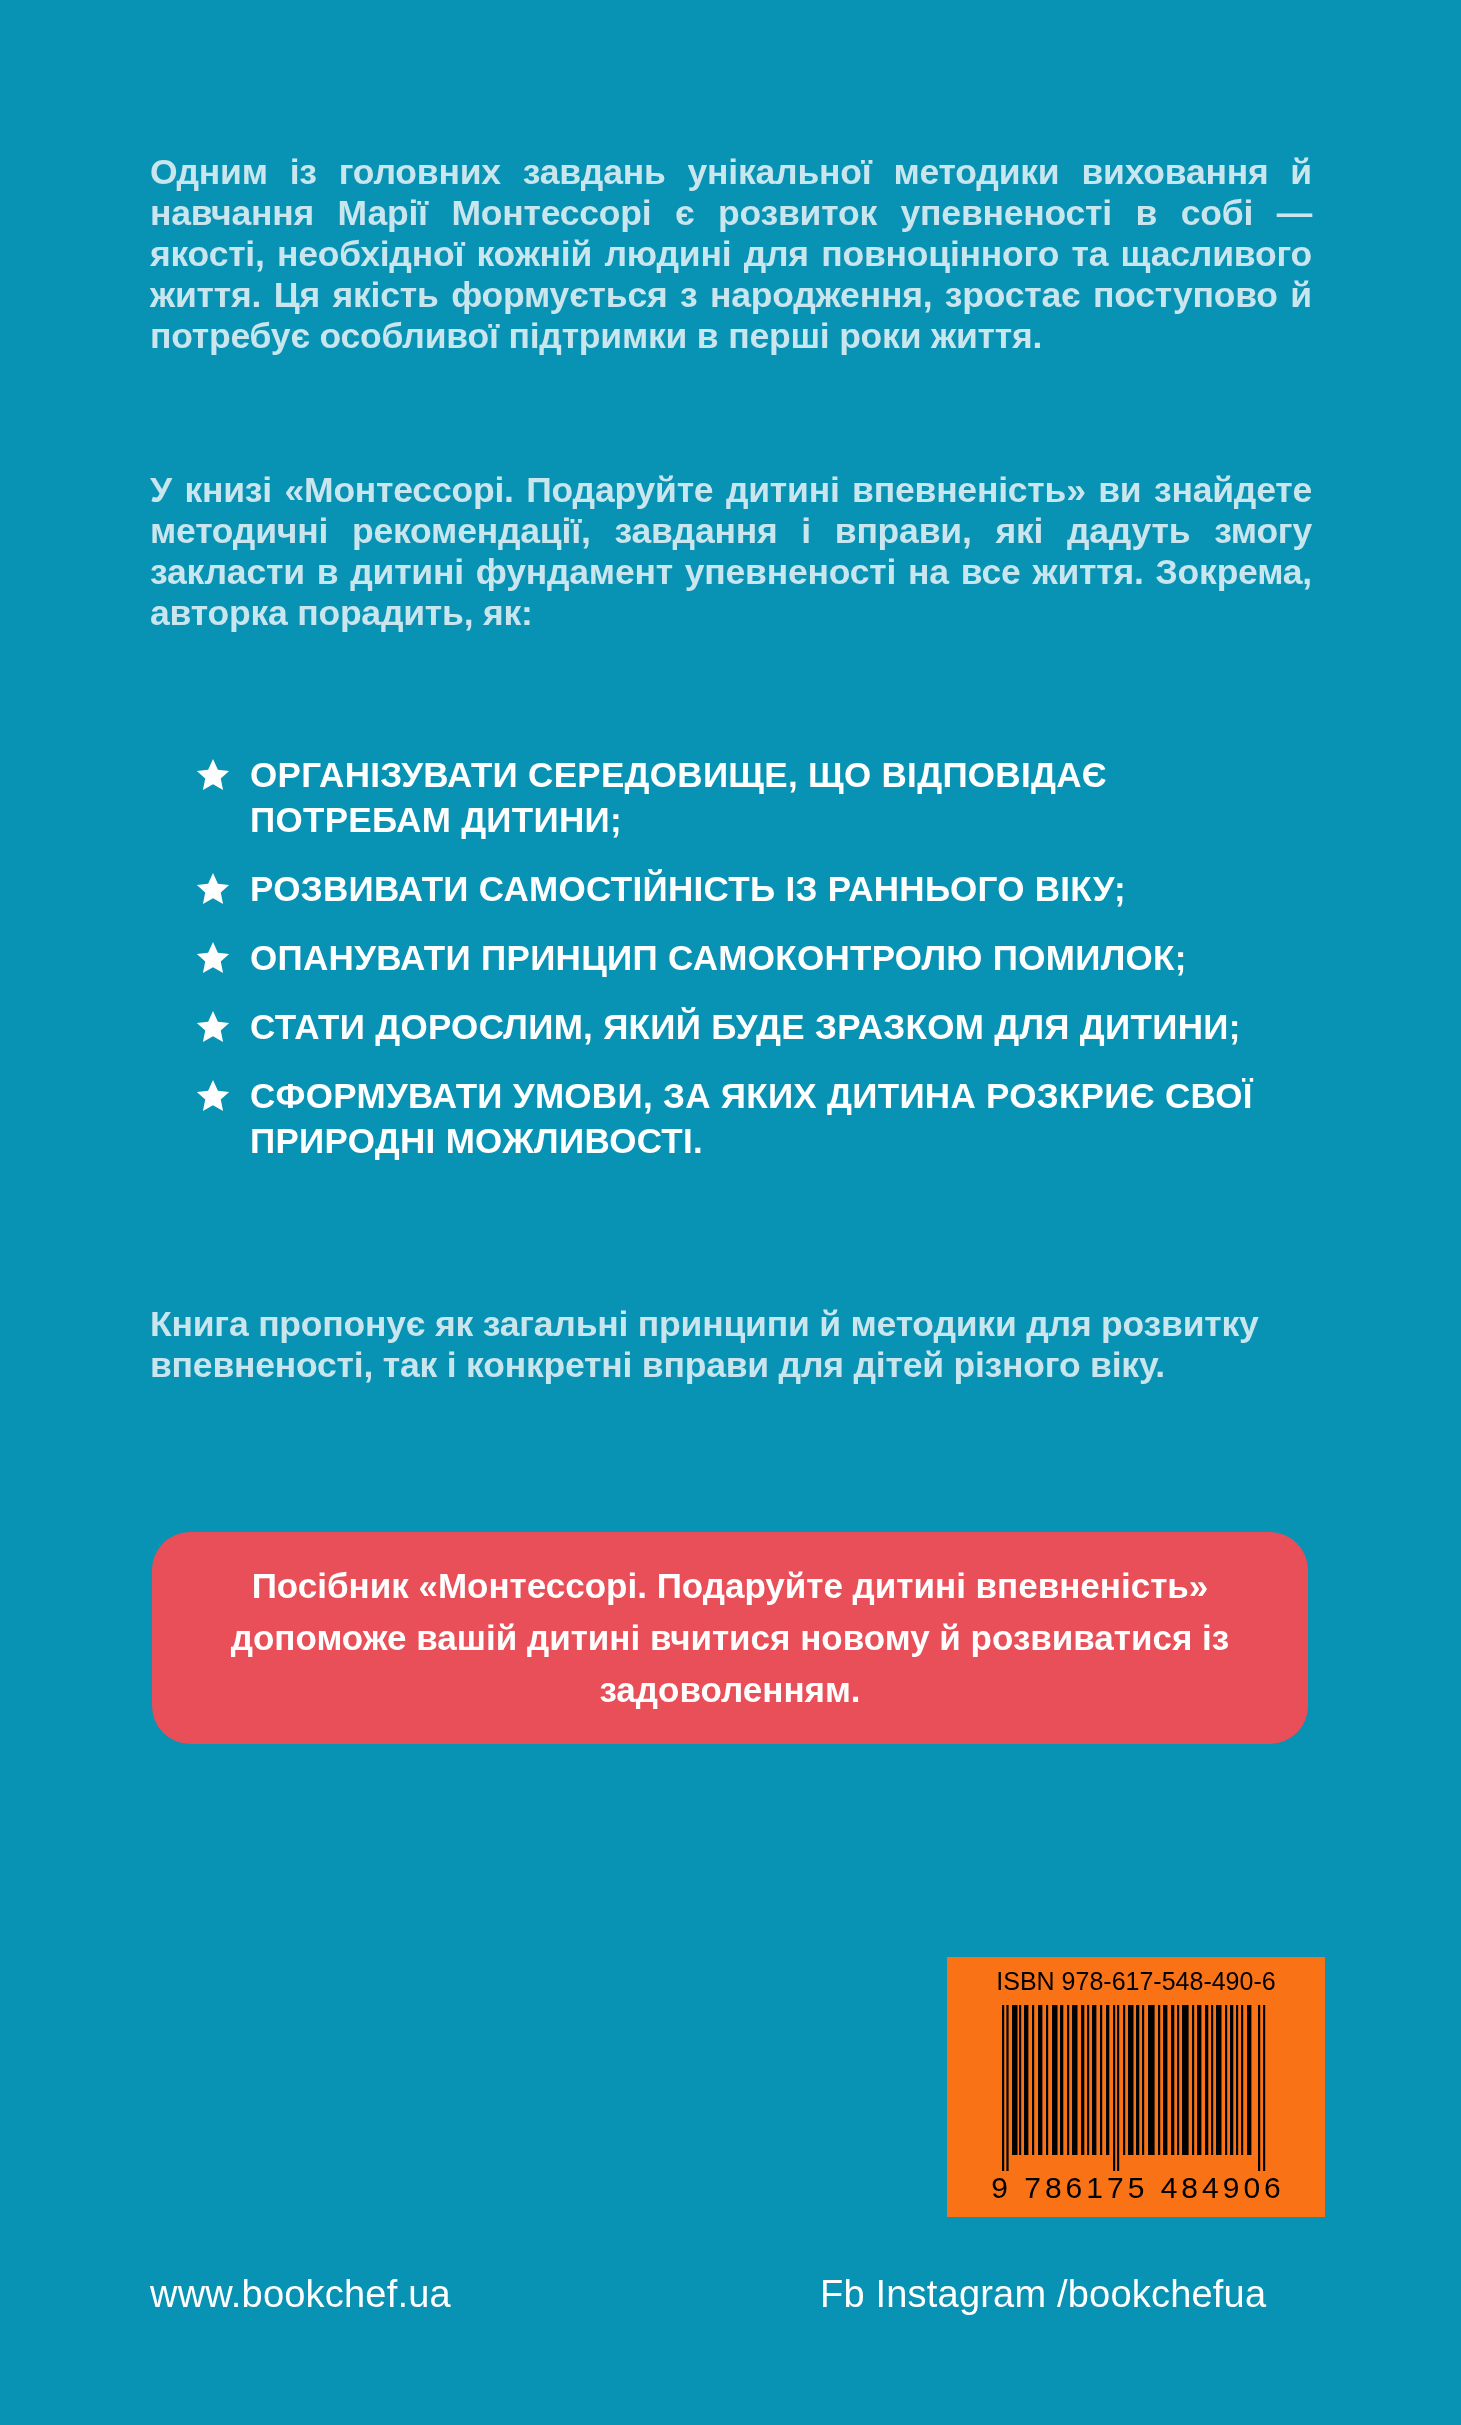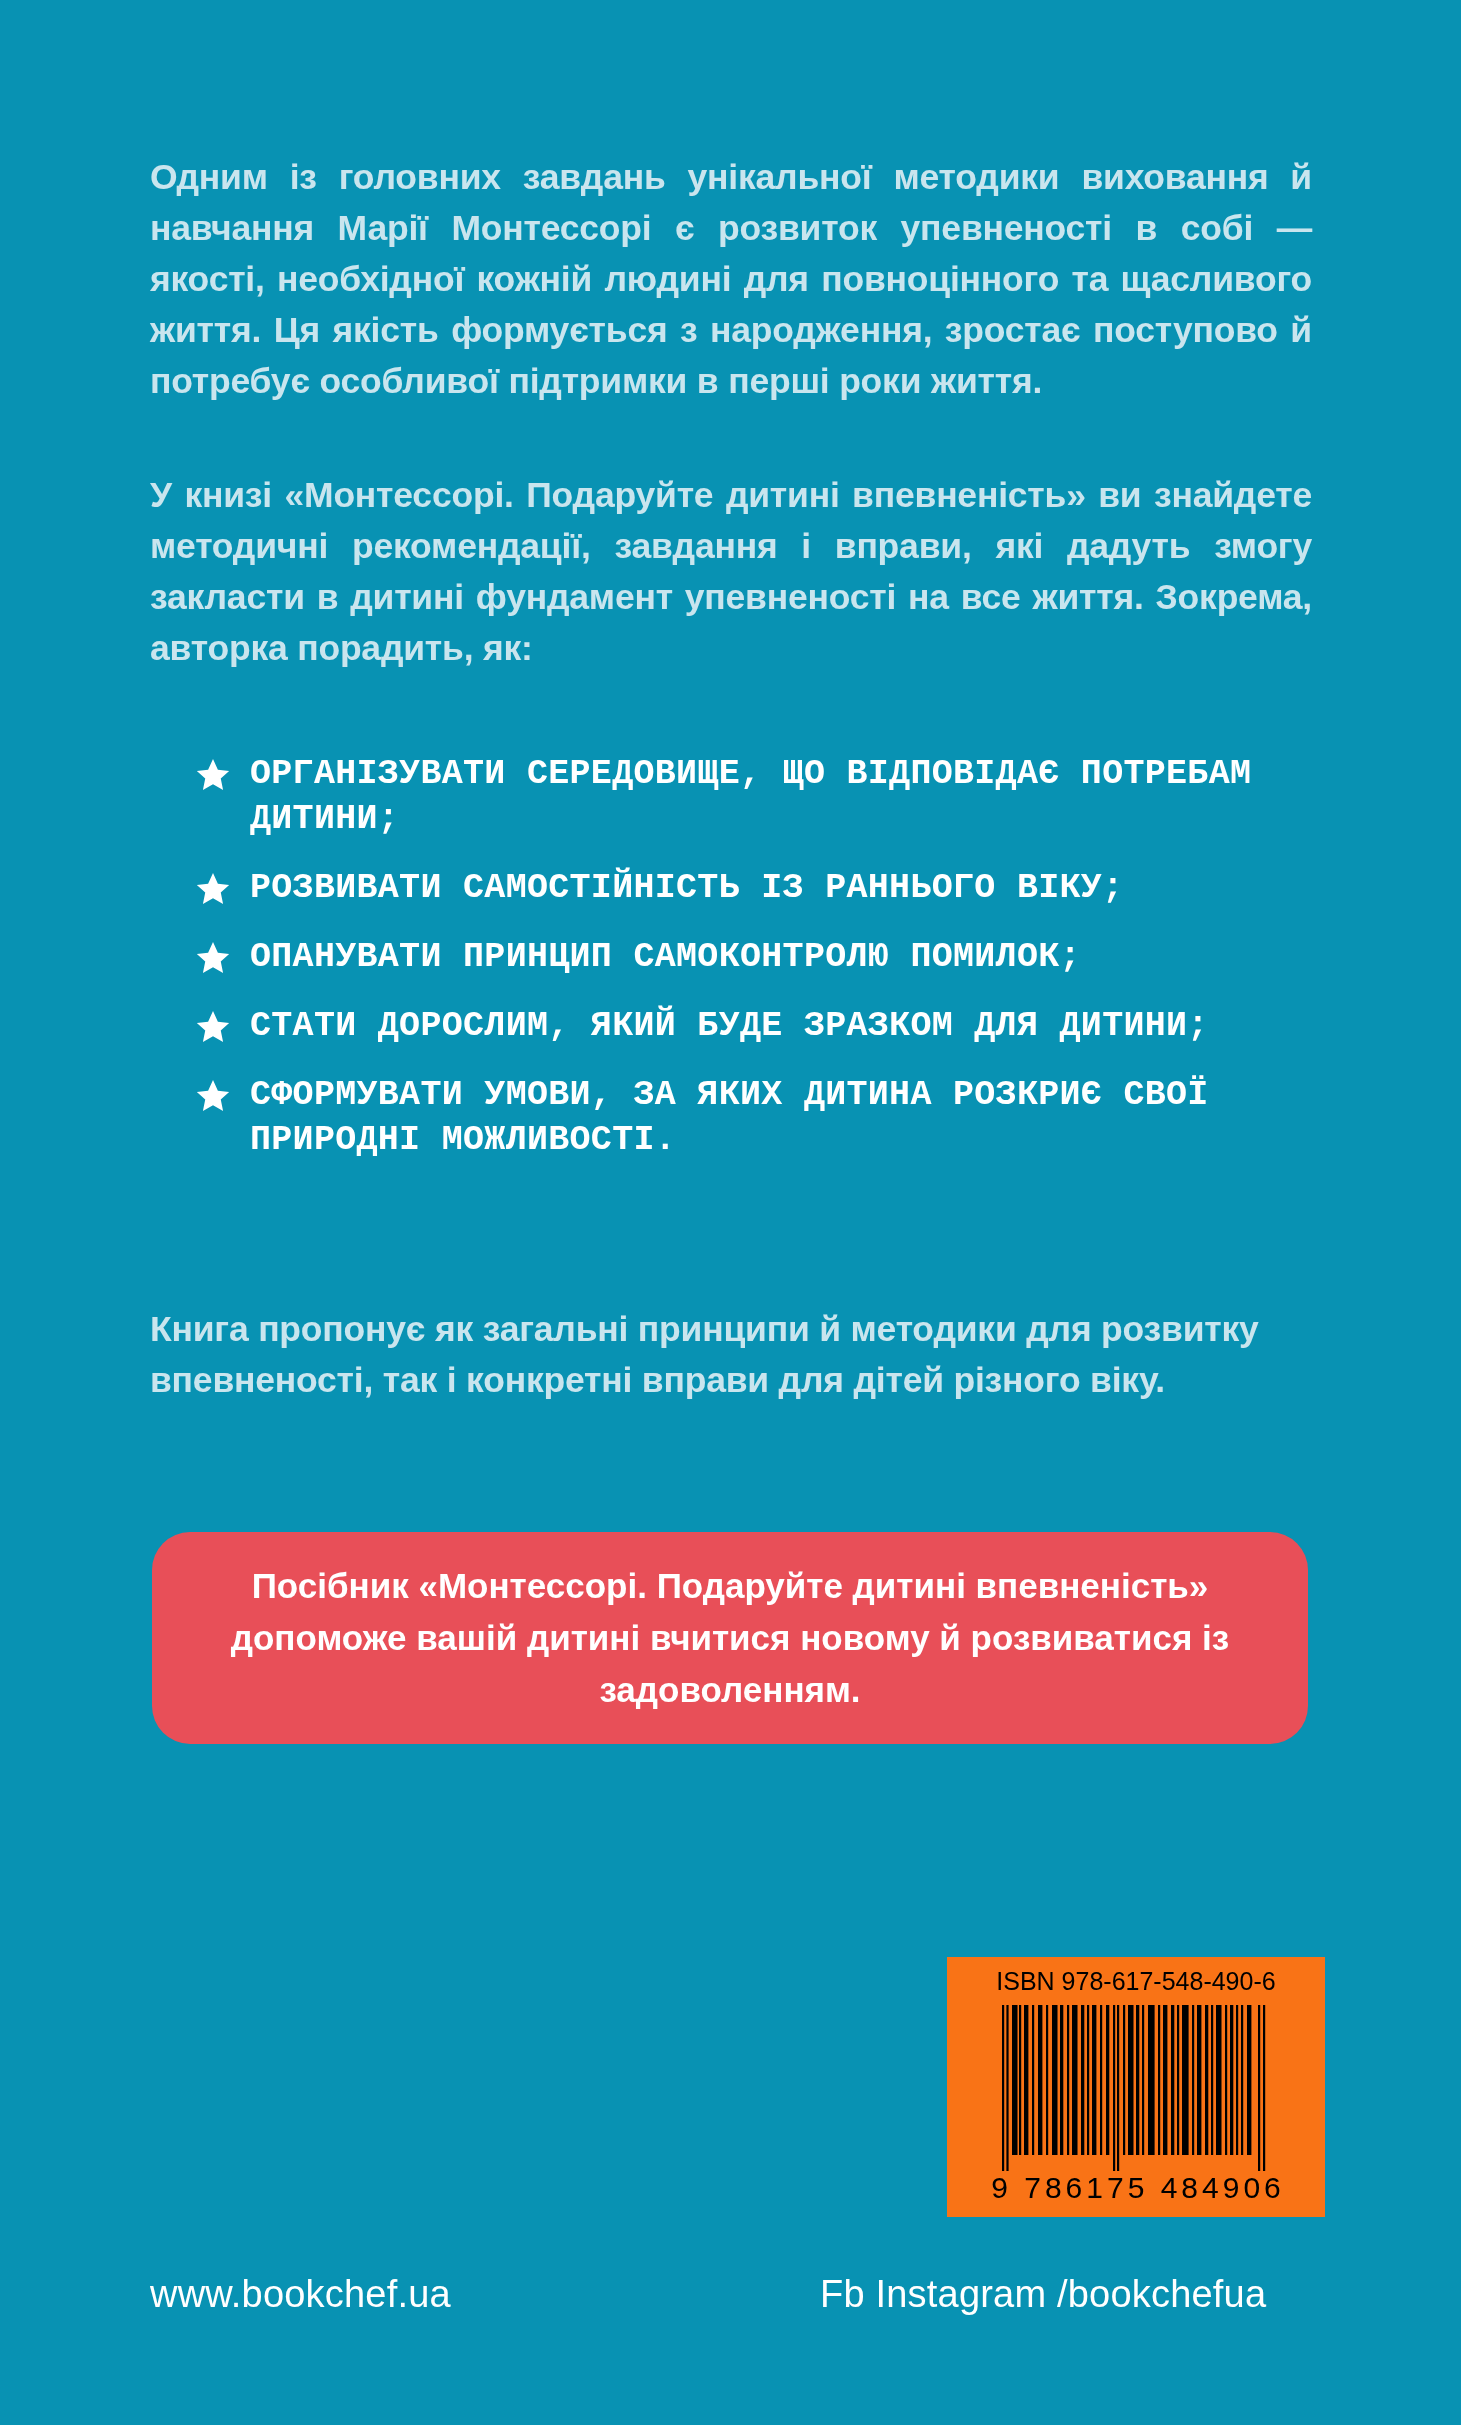--- a/index.html
+++ b/index.html
@@ -19,21 +19,21 @@
 
   
   .body-block {
     position: absolute;
     left: 150px;
     width: 1162px;
     color: #c9e5ee;
     font-family: "Liberation Sans", sans-serif;
     font-weight: bold;
     font-size: 35.5px;
-    line-height: 51px;
+    line-height: 41px;
     text-align: justify;
     letter-spacing: -0.2px;
   }
   #para-intro { top: 152px; }
   #para-intro p, #para-book p, #para-closing p { margin: 0; }
 
   #para-book  { top: 470px; }
   #para-closing {
     top: 1304px;
     text-align: left;
@@ -47,21 +47,21 @@
     width: 1120px;
     list-style: none;
     margin: 0;
     padding: 0;
   }
   #bullet-list li {
     position: relative;
     padding-left: 54px;
     margin-bottom: 24px;
     color: #ffffff;
-    font-family: Liberation Mono, monospace;
+    font-family: Liberation Sans, sans-serif;
     font-weight: bold;
     font-size: 35px;
     line-height: 45px;
     letter-spacing: 0.3px;
     text-transform: uppercase;
   }
   #bullet-list li:last-child { margin-bottom: 0; }
   .star-icon {
     position: absolute;
     left: 0;

